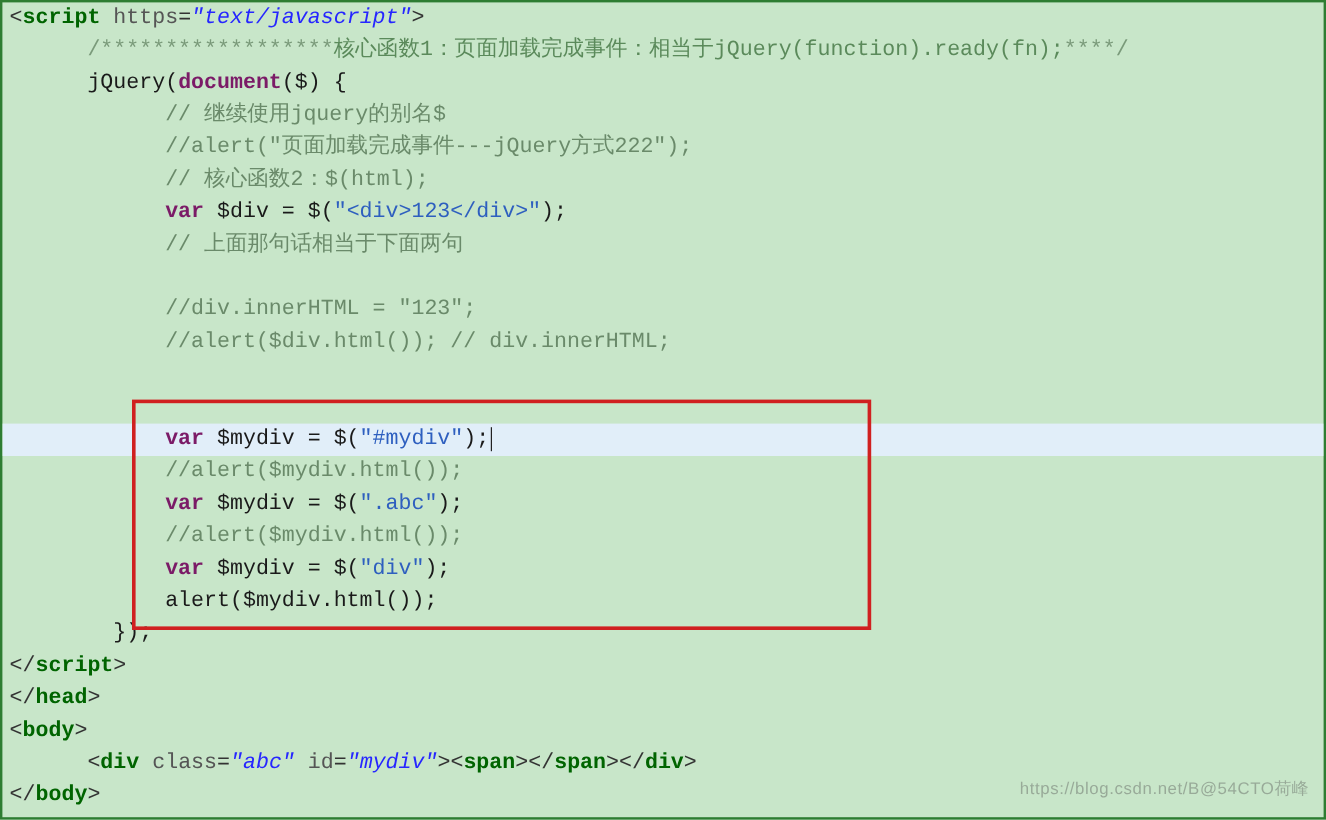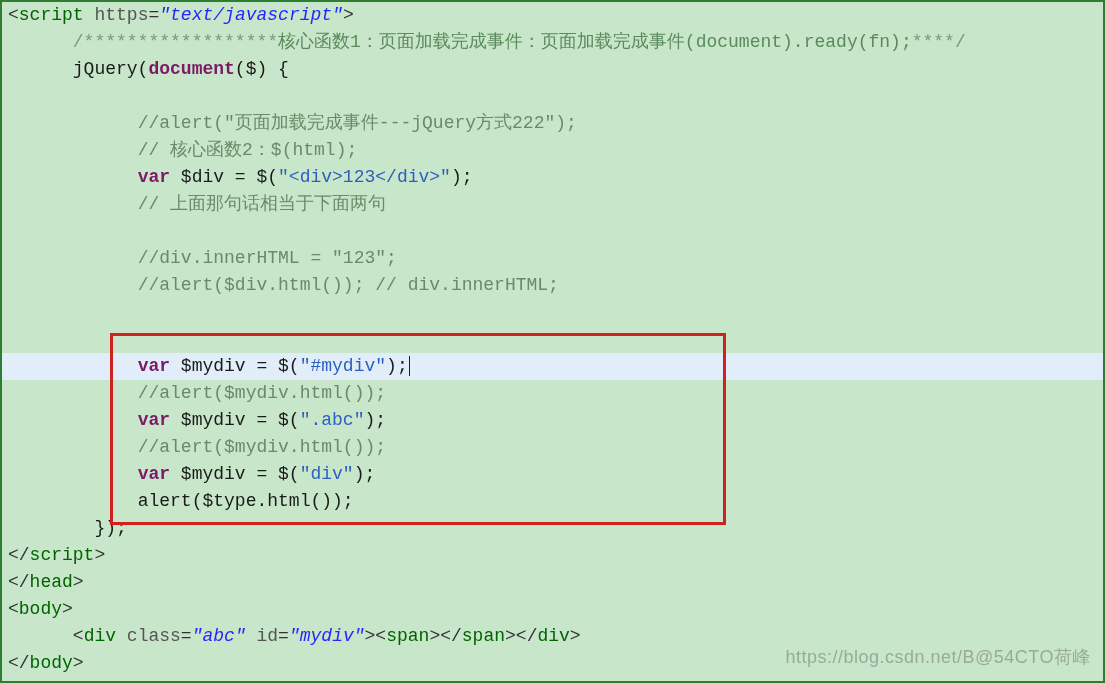--- a/index.html
+++ b/index.html
@@ -10,55 +10,55 @@
     line-height: 27px;
     width: 1105px;
     height: 683px;
     overflow: hidden;
     position: relative;
     border: 2px solid #2e7d32;
   }
   .line { white-space: pre; padding-left: 6px; position: relative; }
   .hl { background: #e1eef9; }
   .punc { color: #333; }
-  .tag { color: #006400; }
+  .tag { color: #006400; font-weight: bold; }
   .attrname { color: #555; }
   .attrval { font-style: italic; color: #2626ff; }
   .comment { color: #6a8a6a; }
   .comment-divider { color: #7a9a7a; }
   .jp { color: #5b8a5b; }
   .keyword { color: #7b1b67; font-weight: bold; }
   .varname { color: #1a1a1a; }
   .string { color: #2e5fbf; }
   .cursor { border-left: 1.5px solid #222; margin-left: 1px; }
   .redbox {
     position: absolute;
     border: 3px solid #d02020;
     pointer-events: none;
   }
   .watermark {
     position: absolute;
     right: 12px;
     bottom: 10px;
     font-family: sans-serif;
-    font-size: 18px;
+    font-size: 14px;
     color: rgba(80,80,80,0.4);
     letter-spacing: 0.5px;
   }
 </style>
 </head>
 <body>
 
 <div class="line"><span class="punc">&lt;</span><span class="tag">script</span><span> </span><span class="attrname">https</span><span class="punc">=</span><span class="attrval">"text/javascript"</span><span class="punc">&gt;</span></div>
 
-<div class="line"><span>      </span><span class="comment-divider">/******************</span><span class="jp">核心函数1：页面加载完成事件：页面加载完成事件(document).ready(fn);</span><span class="comment-divider">****/</span></div>
+<div class="line"><span>      </span><span class="comment-divider">/******************</span><span class="jp">核心函数1：页面加载完成事件：相当于jQuery(function).ready(fn);</span><span class="comment-divider">****/</span></div>
 
 <div class="line"><span>      </span><span class="varname">jQuery(</span><span class="keyword">document</span><span class="varname">($) {</span></div>
 
-<div class="line"><span>            </span></div>
+<div class="line"><span>            </span><span class="comment">// 继续使用jquery的别名$</span></div>
 
 <div class="line"><span>            </span><span class="comment">//alert("页面加载完成事件---jQuery方式222");</span></div>
 
 <div class="line"><span>            </span><span class="comment">// 核心函数2：$(html);</span></div>
 
 <div class="line"><span>            </span><span class="keyword">var</span><span class="varname"> $div = $(</span><span class="string">"&lt;div&gt;123&lt;/div&gt;"</span><span class="varname">);</span></div>
 
 <div class="line"><span>            </span><span class="comment">// 上面那句话相当于下面两句</span></div>
 
 <div class="line"><span>            </span></div>
@@ -74,21 +74,21 @@
 <div class="line hl"><span>            </span><span class="keyword">var</span><span class="varname"> $mydiv = $(</span><span class="string">"#mydiv"</span><span class="varname">);</span><span class="cursor"></span></div>
 
 <div class="line"><span>            </span><span class="comment">//alert($mydiv.html());</span></div>
 
 <div class="line"><span>            </span><span class="keyword">var</span><span class="varname"> $mydiv = $(</span><span class="string">".abc"</span><span class="varname">);</span></div>
 
 <div class="line"><span>            </span><span class="comment">//alert($mydiv.html());</span></div>
 
 <div class="line"><span>            </span><span class="keyword">var</span><span class="varname"> $mydiv = $(</span><span class="string">"div"</span><span class="varname">);</span></div>
 
-<div class="line"><span>            </span><span class="varname">alert($type.html());</span></div>
+<div class="line"><span>            </span><span class="varname">alert($mydiv.html());</span></div>
 
 <div class="line"><span>        </span><span class="varname">});</span></div>
 
 <div class="line"><span class="punc">&lt;/</span><span class="tag">script</span><span class="punc">&gt;</span></div>
 
 <div class="line"><span class="punc">&lt;/</span><span class="tag">head</span><span class="punc">&gt;</span></div>
 
 <div class="line"><span class="punc">&lt;</span><span class="tag">body</span><span class="punc">&gt;</span></div>
 
 <div class="line"><span>      </span><span class="punc">&lt;</span><span class="tag">div</span><span> </span><span class="attrname">class</span><span class="punc">=</span><span class="attrval">"abc"</span><span> </span><span class="attrname">id</span><span class="punc">=</span><span class="attrval">"mydiv"</span><span class="punc">&gt;</span><span class="punc">&lt;</span><span class="tag">span</span><span class="punc">&gt;</span><span class="punc">&lt;/</span><span class="tag">span</span><span class="punc">&gt;</span><span class="punc">&lt;/</span><span class="tag">div</span><span class="punc">&gt;</span></div>

